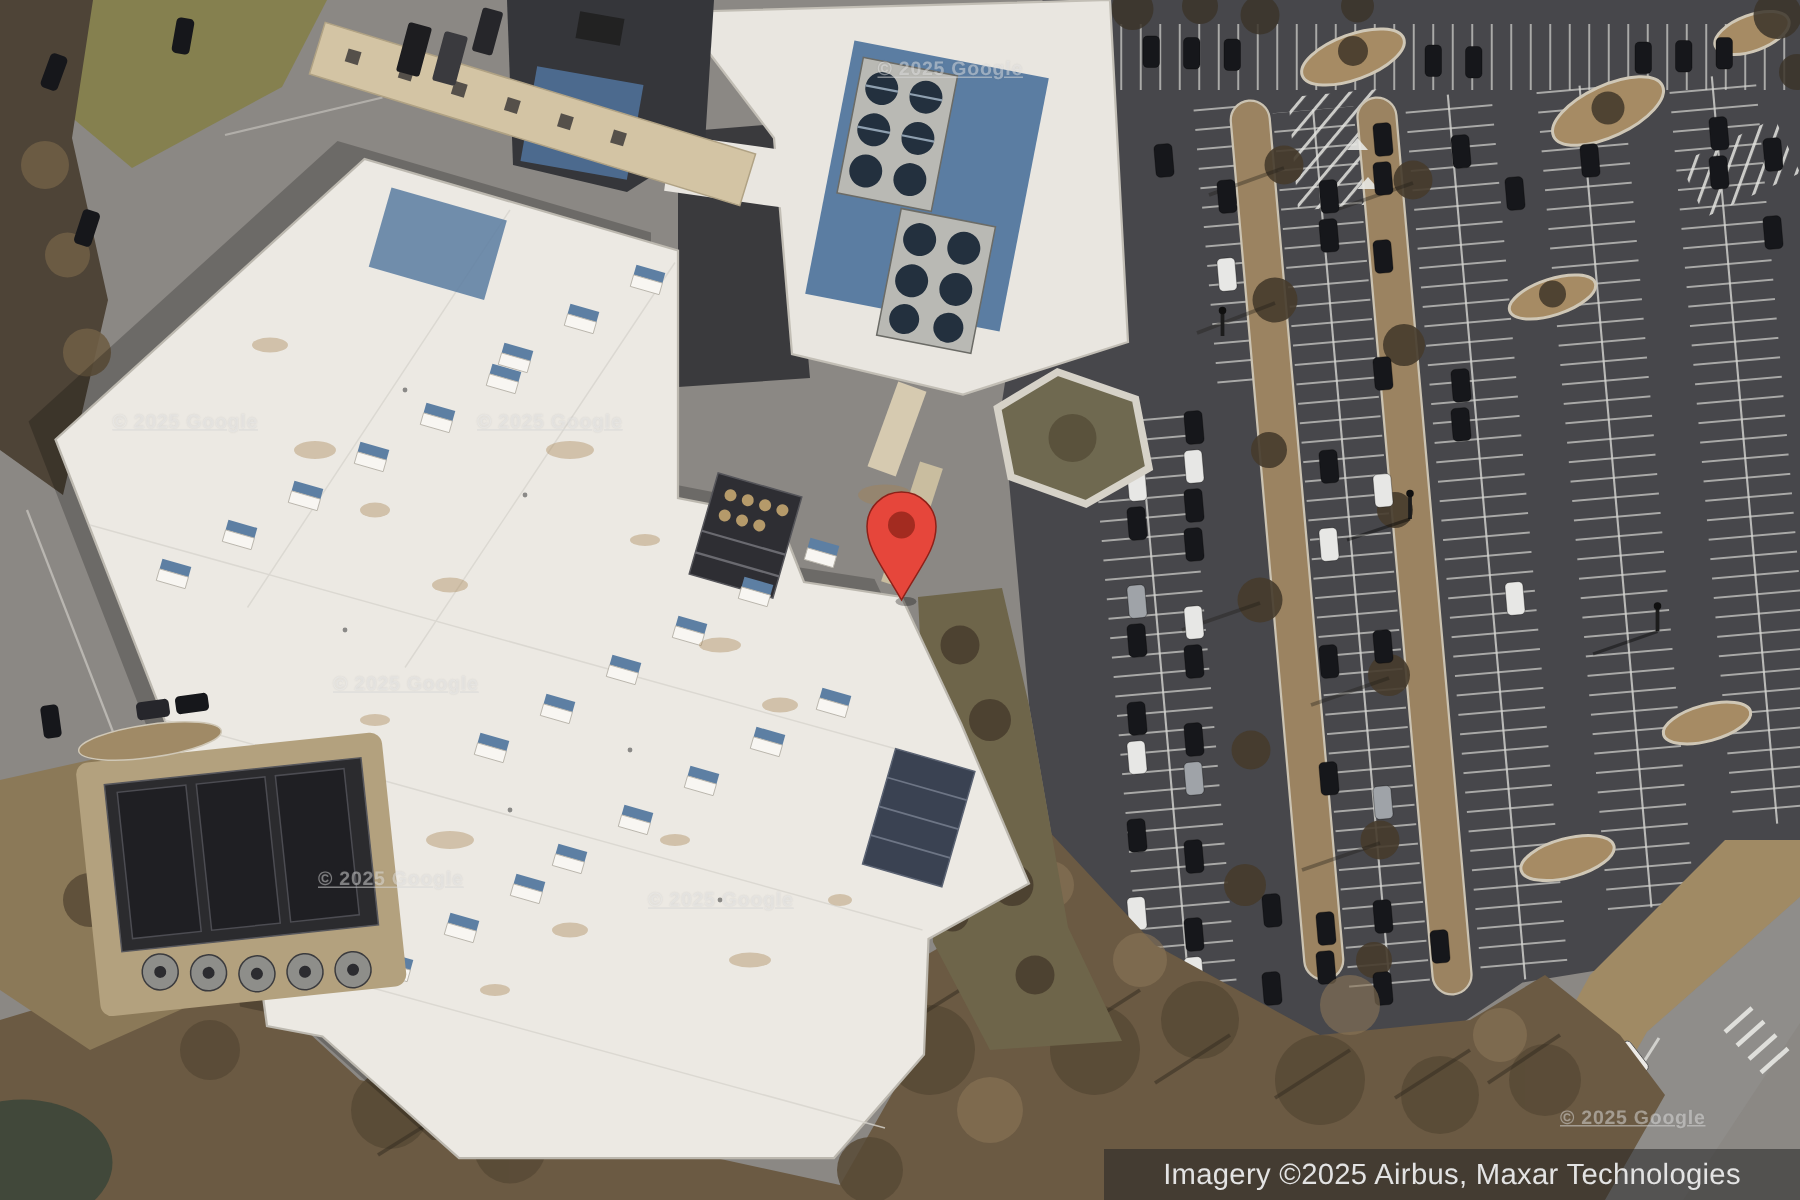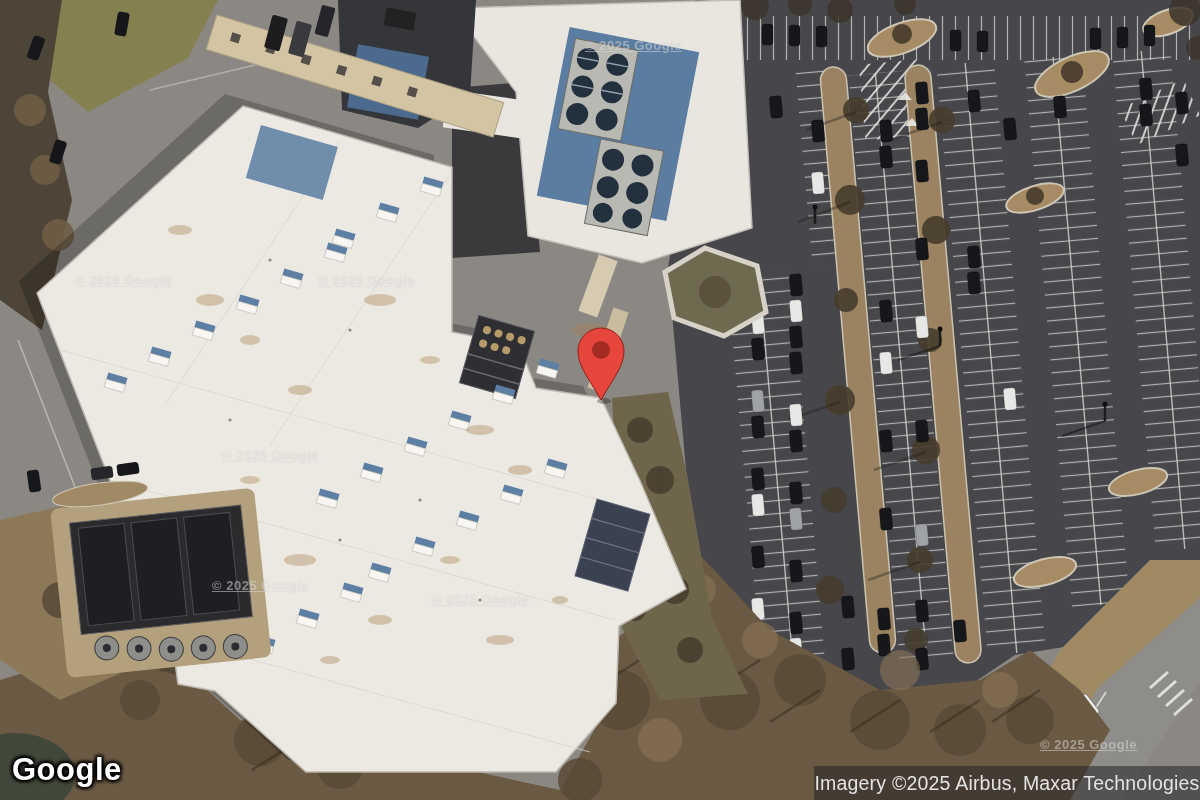--- a/index.html
+++ b/index.html
@@ -12,21 +12,21 @@
     position:absolute;color:rgba(255,255,255,0.38);font-size:13px;font-weight:bold;
     letter-spacing:.5px;white-space:nowrap;pointer-events:none;text-shadow:0 0 1px rgba(120,120,120,.25);text-decoration:underline;
   }
   #google-logo{
     position:absolute;left:12px;bottom:12px;color:#fff;font-size:31px;font-weight:bold;
     letter-spacing:.5px;cursor:pointer;
     text-shadow:2px 2px 3px rgba(0,0,0,.85),-2px -2px 3px rgba(0,0,0,.85),
                 2px -2px 3px rgba(0,0,0,.85),-2px 2px 3px rgba(0,0,0,.85),0 0 5px rgba(0,0,0,.7);
   }
   #attribution-bar{
-    position:absolute;right:0;bottom:0;height:34px;width:386px;
+    position:absolute;right:0;bottom:0;height:34px;width:464px;
     background:rgba(36,36,36,0.55);display:flex;align-items:center;justify-content:center;
   }
   #attribution-text{color:#e3e3e3;font-size:19.5px;letter-spacing:.2px;white-space:nowrap;}
 </style>
 </head>
 <body>
 
 <div id="map-root">
 <svg id="scene" viewBox="0 0 1200 800" xmlns="http://www.w3.org/2000/svg">
   <defs>
@@ -553,18 +553,17 @@
 </svg>
 
   <div class="watermark" style="left:75px;top:273px;">© 2025 Google</div>
   <div class="watermark" style="left:318px;top:273px;">© 2025 Google</div>
   <div class="watermark" style="left:222px;top:448px;">© 2025 Google</div>
   <div class="watermark" style="left:212px;top:578px;">© 2025 Google</div>
   <div class="watermark" style="left:432px;top:592px;">© 2025 Google</div>
   <div class="watermark" style="left:585px;top:38px;">© 2025 Google</div>
   <div class="watermark" style="left:1040px;top:737px;">© 2025 Google</div>
 
-  <div id="google-logo">Google</div>
 
   <div id="attribution-bar">
     <span id="attribution-text">Imagery ©2025 Airbus, Maxar Technologies</span>
   </div>
 </div>
 
 </body></html>

